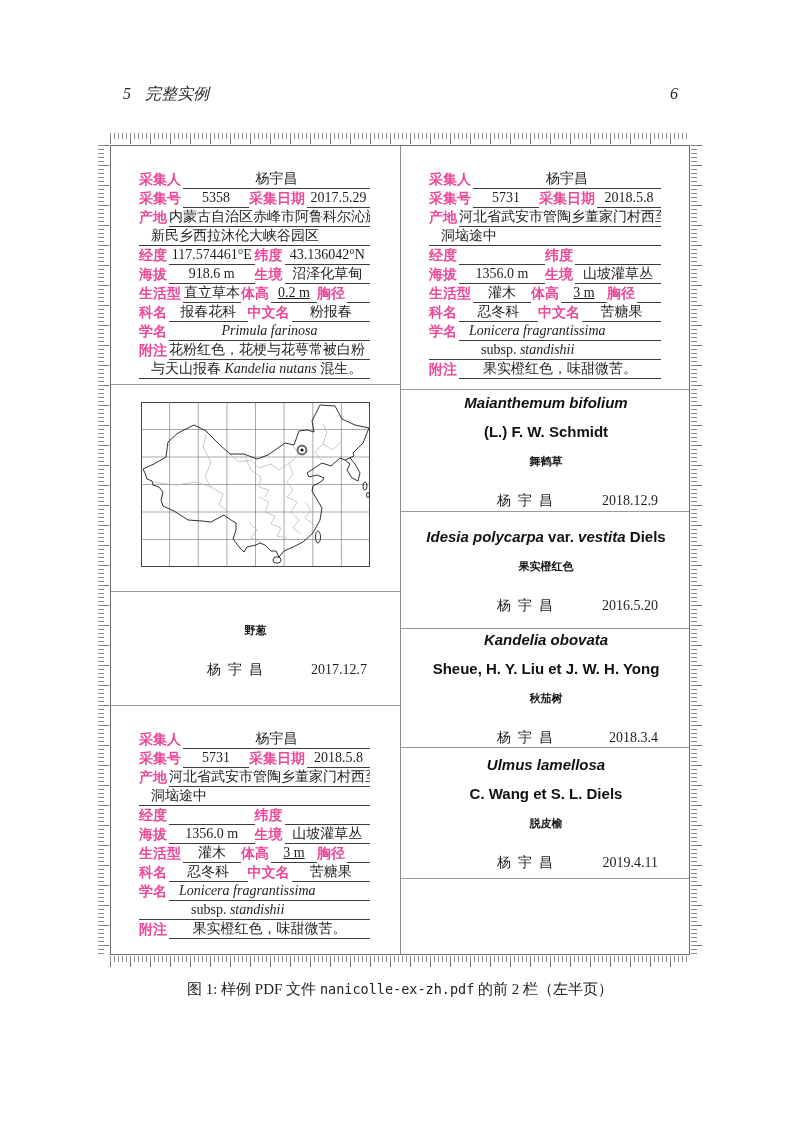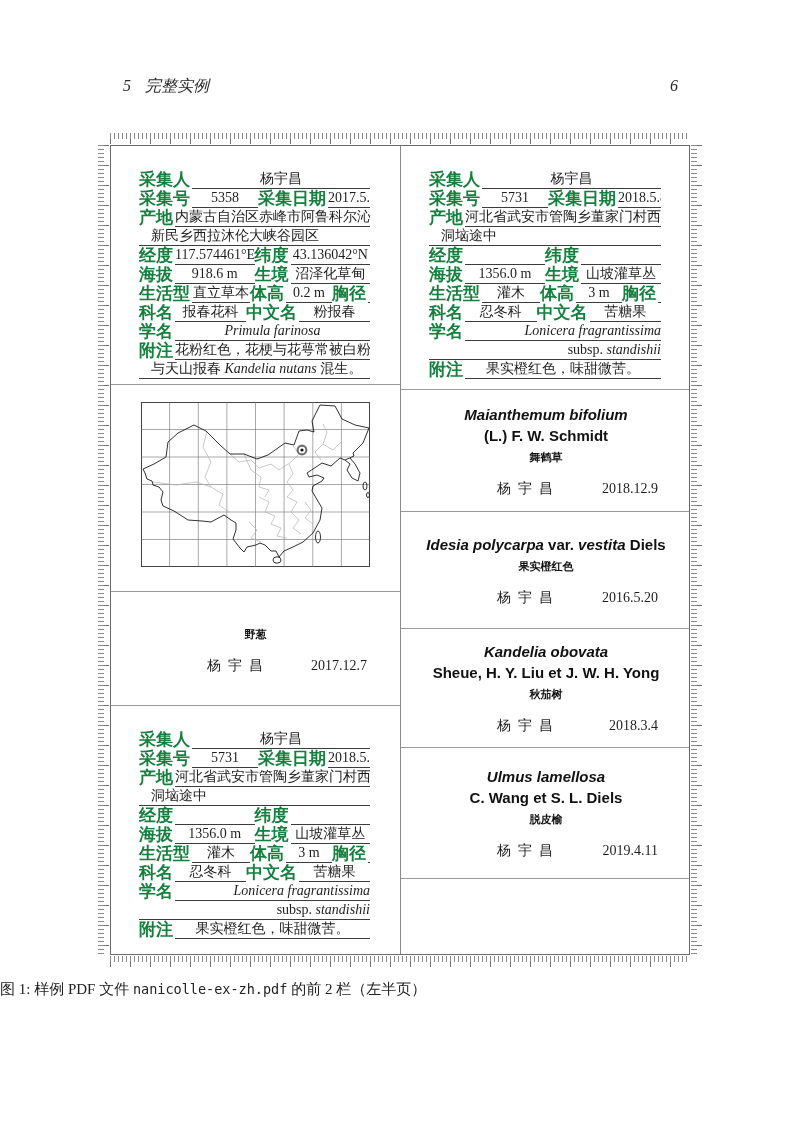--- a/index.html
+++ b/index.html
@@ -6,21 +6,21 @@
   html,body { background:#ffffff; }
   body {
     width:800px; height:1132px; position:relative;
     font-family:"Liberation Serif","DejaVu Serif",serif;
     color:#1d1d1d;
   }
   .page { position:absolute; inset:0; }
 
   
   .doc-header {
-    position:absolute; left:123px; right:122px; top:76px;
+    position:absolute; left:123px; right:122px; top:84px;
     display:flex; justify-content:space-between; align-items:baseline;
     font-size:16px; font-style:italic; color:#2a2a2a;
   }
   .sec-num { margin-right:14px; }
 
   
   .fig { position:absolute; left:98px; top:133px; width:604px; height:834px; }
   .ruler { position:absolute; }
   .ruler-h {
     left:12px; width:580px; height:11px;
@@ -55,63 +55,64 @@
   .cell { border-top:1px solid #9a9a9a; }
   .cell:first-child { border-top:none; }
 
   
   .ftable {
     padding:24px 30px 0 28px; font-size:14px;
   }
   .frow { display:flex; align-items:flex-end; height:19px; line-height:19px; white-space:nowrap; }
   .flbl {
     flex:none; font-family:"Liberation Sans","DejaVu Sans",sans-serif;
-    font-weight:700; padding-right:2px; font-size:17px; color:#15803d;
+    font-weight:700; padding-right:2px; font-size:14px; color:#ec4899;
   }
   .fval {
     flex:1 1 0; min-width:0; text-align:center;
     border-bottom:1px solid #3c3c3c; overflow:hidden;
     font-family:"Liberation Serif","DejaVu Serif",serif;
   }
   .fv-num   { flex:0 0 66px; }
   .fv-habit { flex:0 0 58px; }
-  .fv-height{ flex:0 0 46px; }
+  .fv-height{ flex:0 0 46px;text-decoration:underline; }
   .fv-cont  { text-align:left; padding-left:12px; }
-  .fv-left  { text-align:right; padding-left:10px; }
-  .fv-sub   { text-align:right; padding-left:52px; }
+  .fv-left  { text-align:left; padding-left:10px; }
+  .fv-sub   { text-align:left; padding-left:52px; }
   .lat { font-style:italic; }
 
   
   .map-cell { display:flex; justify-content:center; }
   .map-wrap { margin-top:17px; }
 
   
   .nlabel {
     display:flex; flex-direction:column; align-items:center; justify-content:center;
     text-align:center;
     font-family:"Liberation Sans","DejaVu Sans",sans-serif;
+    gap:8px;
   }
   .nl-sci {
     font-weight:700; font-size:15px; line-height:21px; color:#111;
   }
   .nl-sci .lat { font-style:italic; }
   .nl-sci .seg + .seg { margin-left:0.28em; }
   .nl-cn { font-weight:700; font-size:11px; line-height:22px; color:#111; }
   .nl-foot {
     width:100%; display:flex; justify-content:space-between; align-items:baseline;
     padding:0 33px 0 96px; margin-top:12px;
     font-family:"Liberation Serif","DejaVu Serif",serif;
     font-size:14px; font-weight:400; color:#1d1d1d;
   }
   .nl-collector { letter-spacing:0.5em; }
 
   
   .caption {
     position:absolute; left:0; right:0; top:980px;
-    font-size:15px; color:#222;
+    text-align:center; font-size:15px; color:#222;
   }
   .caption .mono { font-family:"DejaVu Sans Mono","Liberation Mono",monospace; font-size:13.5px; }
 </style>
 </head>
 <body>
 
 <div class="page">
 
   <div class="doc-header">
     <span>

